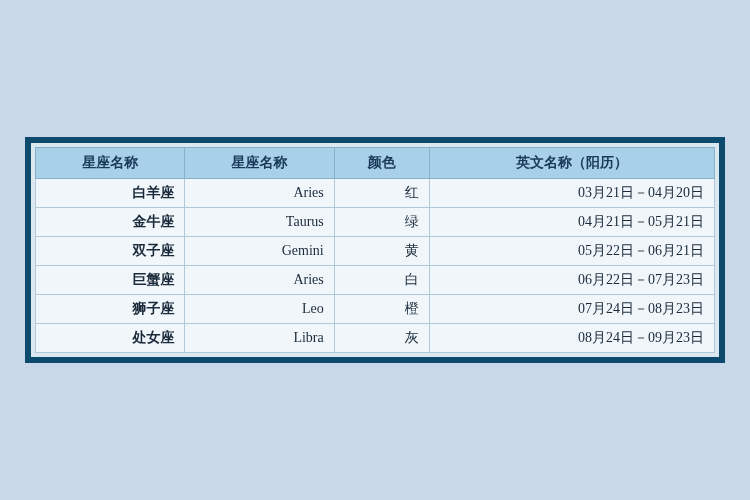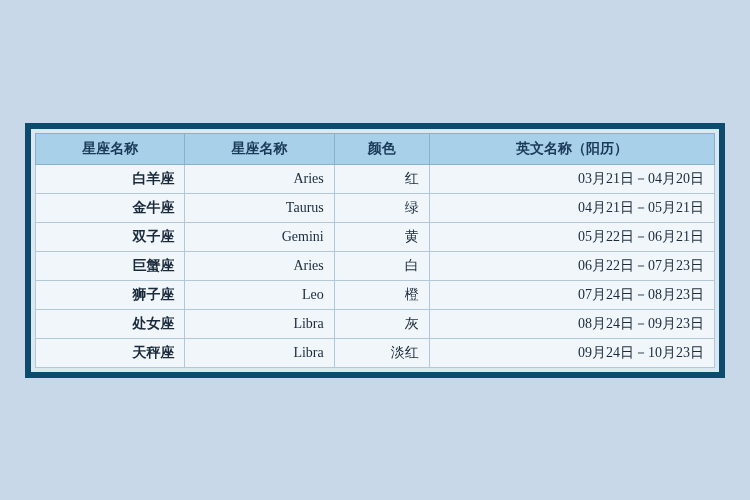--- a/index.html
+++ b/index.html
@@ -93,21 +93,15 @@
           <td class="english-name">Leo</td>
           <td>橙</td>
           <td>07月24日－08月23日</td>
         </tr>
         <tr>
           <td class="chinese-name">处女座</td>
           <td class="english-name">Libra</td>
           <td>灰</td>
           <td>08月24日－09月23日</td>
         </tr>
-        <tr>
-          <td class="chinese-name">天秤座</td>
-          <td class="english-name">Libra</td>
-          <td>淡红</td>
-          <td>09月24日－10月23日</td>
-        </tr>
       </tbody>
   </table>
 </div>
 
 </body></html>

